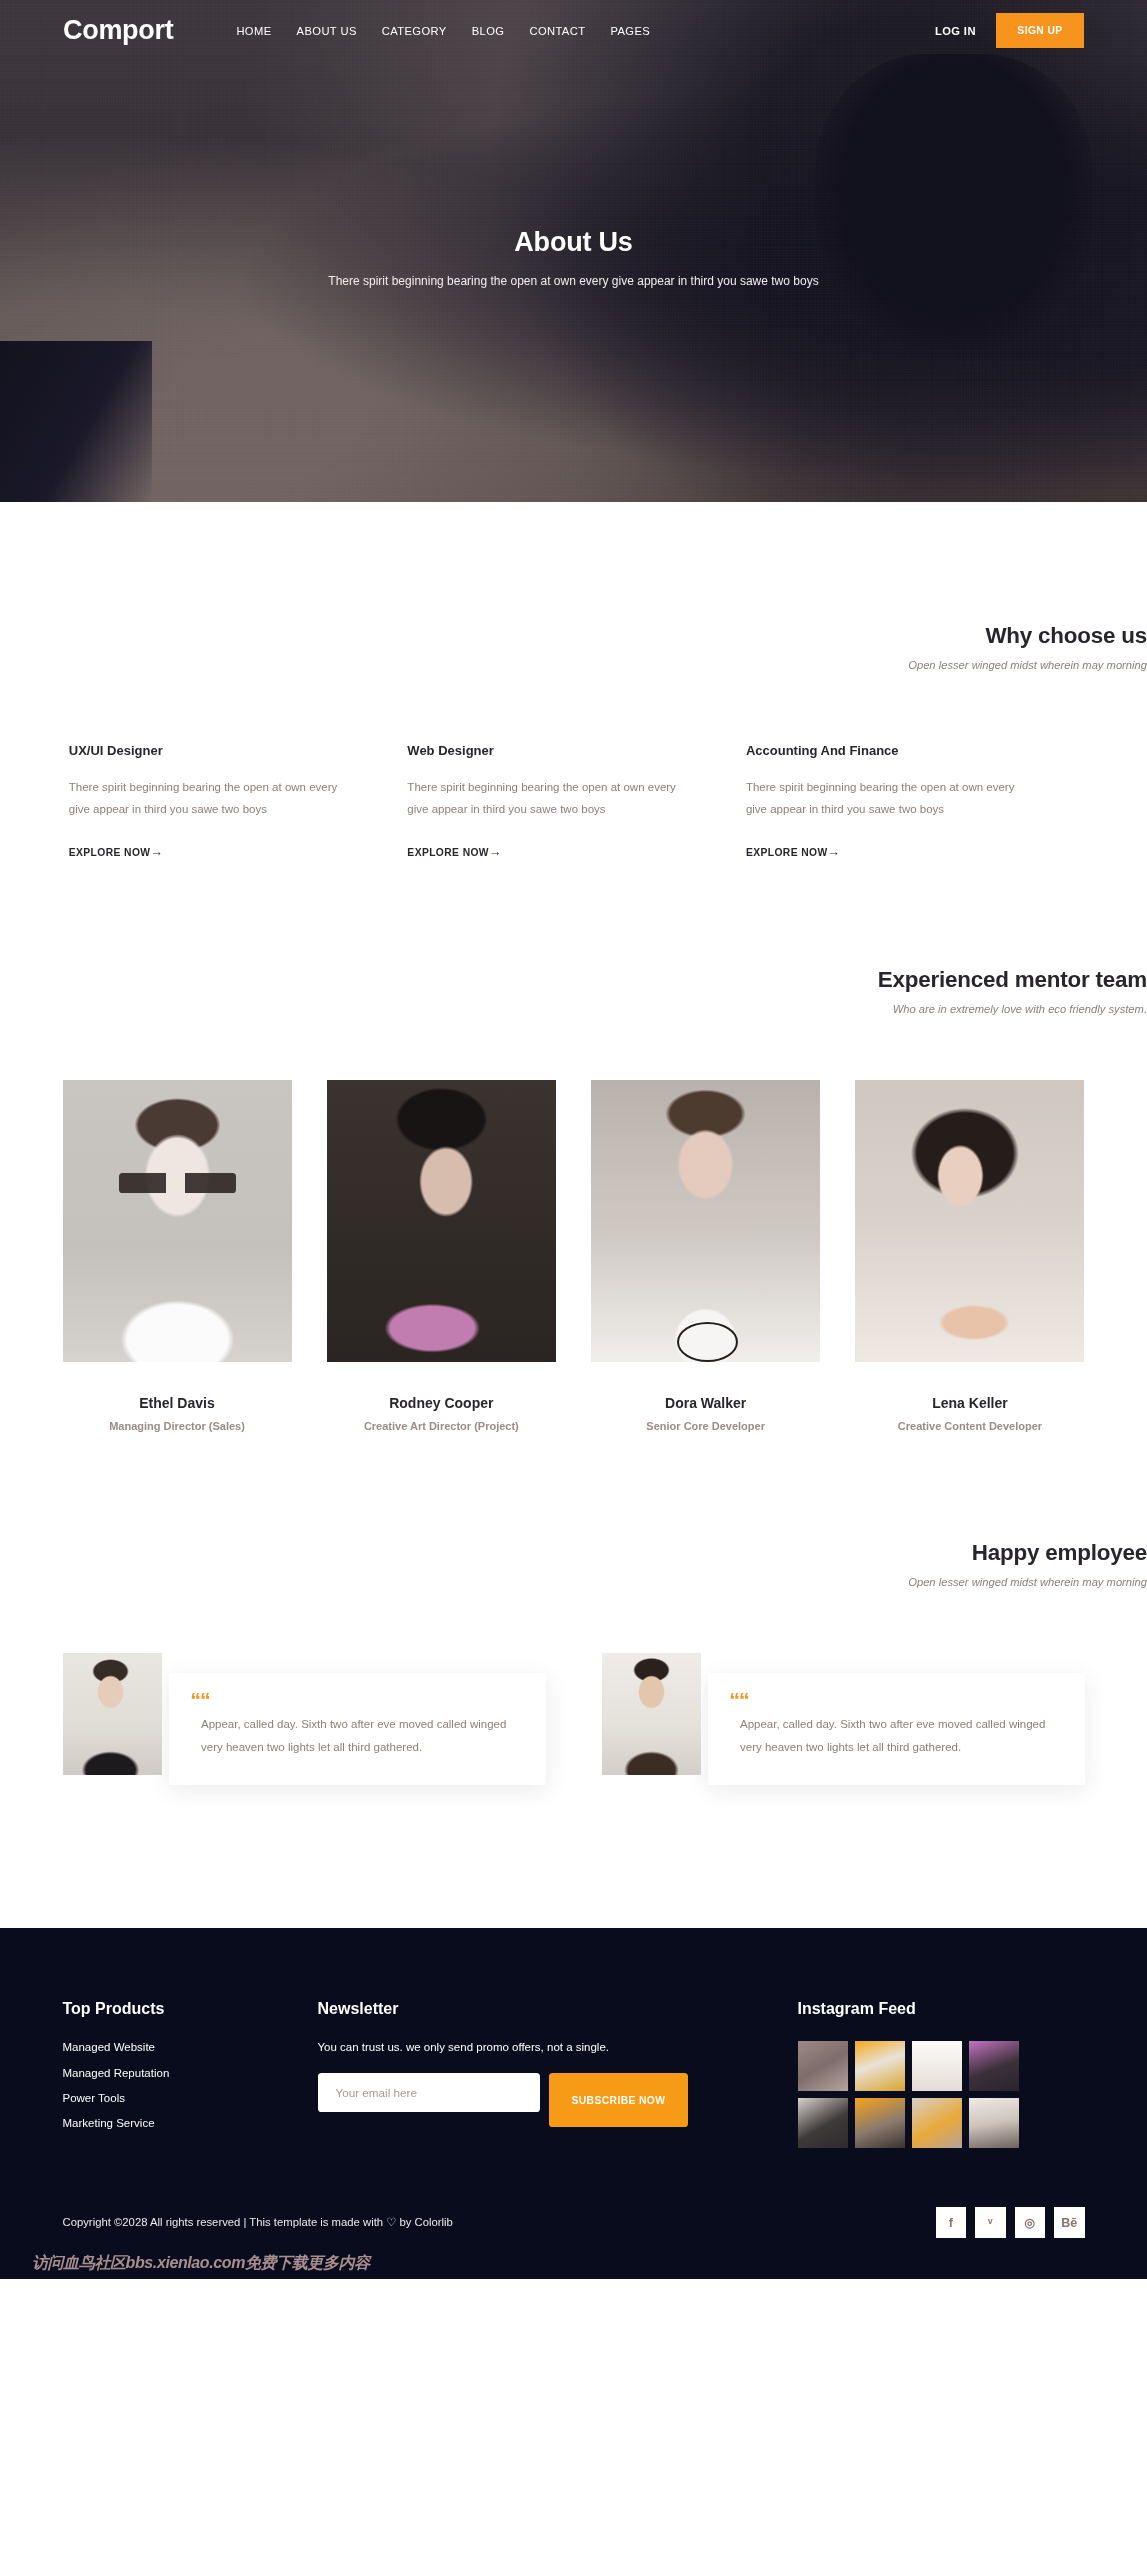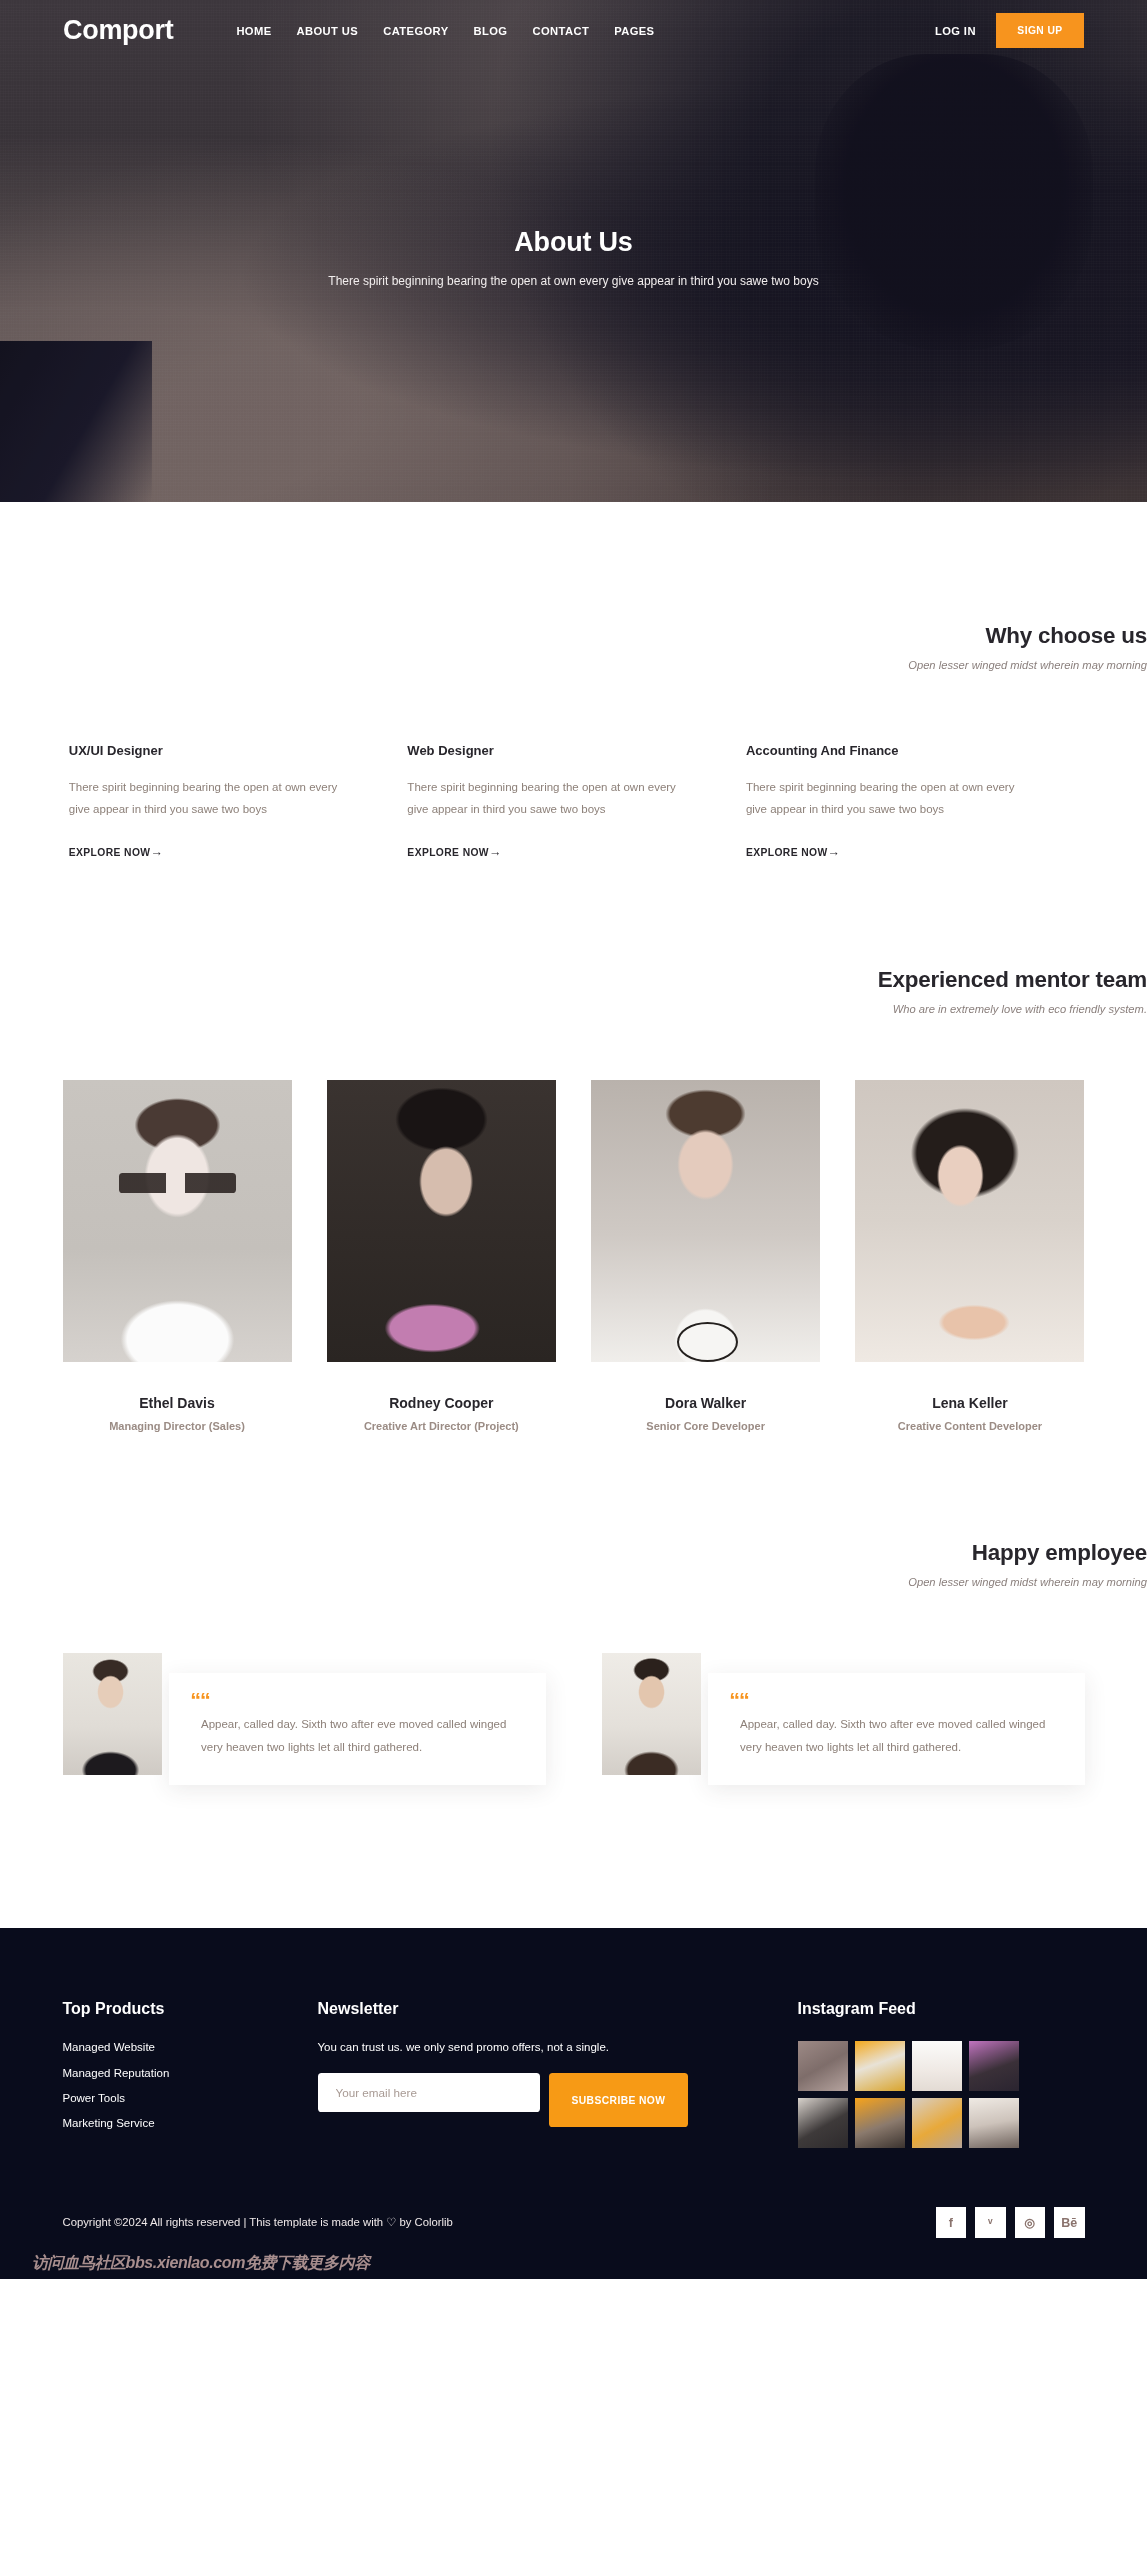--- a/index.html
+++ b/index.html
@@ -57,21 +57,21 @@
     color: #ffffff;
     font-size: 27px;
     font-weight: bold;
     letter-spacing: -0.3px;
     margin-right: 63px;
   }
   .nav-links { display: flex; align-items: center; gap: 25px; }
   .nav-link {
     color: #ffffff;
     font-size: 11.2px;
-    font-weight: bold;
+    font-weight: normal;
     letter-spacing: 0.4px;
     text-decoration: none;
     cursor: pointer;
   }
   .nav-right { margin-left: auto; display: flex; align-items: center; gap: 20px; }
   .login-link {
     color: #ffffff; font-size: 11.2px; font-weight: bold;
     letter-spacing: 0.4px; text-decoration: none; cursor: pointer;
   }
   .signup-btn {
@@ -532,21 +532,21 @@
         <div class="insta-cell ig4"></div>
         <div class="insta-cell ig5"></div>
         <div class="insta-cell ig6"></div>
         <div class="insta-cell ig7"></div>
         <div class="insta-cell ig8"></div>
       </div>
     </div>
   </div>
 
   <div class="footer-bottom">
-    <div class="copyright">Copyright ©2024 All rights reserved | This template is made with ♡ by Colorlib</div>
+    <div class="copyright">Copyright ©2028 All rights reserved | This template is made with ♡ by Colorlib</div>
     <div class="socials">
       <a class="social" href="#">f</a>
       <a class="social" href="#">ᵛ</a>
       <a class="social" href="#">◎</a>
       <a class="social" href="#">Bē</a>
     </div>
   </div>
 
   <div class="watermark">访问血鸟社区bbs.xienlao.com免费下载更多内容</div>
 </footer>

